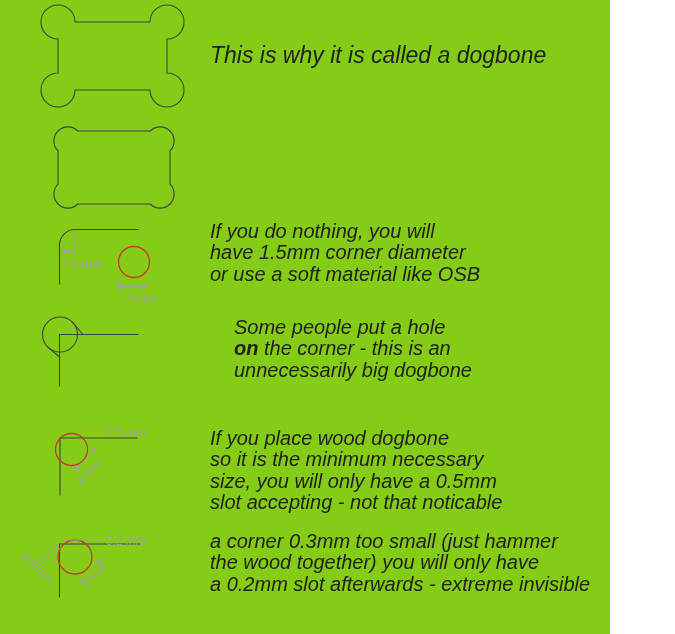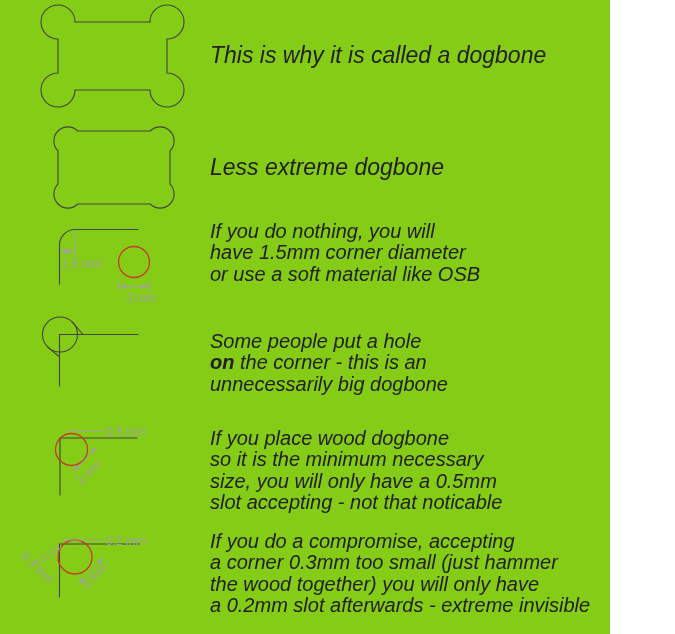--- a/index.html
+++ b/index.html
@@ -22,21 +22,20 @@
 <div class="canvas">
 
   <svg style="left:38px;top:0;" width="150" height="112" viewBox="38 0 150 112">
     <path class="edge" d="M 75 22 L 150 22 A 17 17 0 1 1 167 39 L 167 73 A 17 17 0 1 1 150 90 L 75 90 A 17 17 0 1 1 58 73 L 58 39 A 17 17 0 1 1 75 22 Z"></path>
   </svg>
   <div class="caption" style="top:43px;">This is why it is called a dogbone</div>
 
   <svg style="left:52px;top:122px;" width="126" height="92" viewBox="52 122 126 92">
     <path class="edge" d="M 77.8 131 L 150.2 131 A 14 14 0 1 1 170 150.8 L 170 184.2 A 14 14 0 1 1 150.2 204 L 77.8 204 A 14 14 0 1 1 58 184.2 L 58 150.8 A 14 14 0 1 1 77.8 131 Z"></path>
   </svg>
-  <div class="caption" style="top:155px;">Less extreme dogbone</div>
 
   <svg style="left:52px;top:222px;" width="112" height="84" viewBox="52 222 112 84">
     <defs>
       <marker id="arr3" markerUnits="userSpaceOnUse" markerWidth="8" markerHeight="6" refX="7" refY="2.5" orient="auto">
         <path d="M0.8,0 L7,2.5 L0.8,5 Z" fill="#a1a1a1"></path>
       </marker>
     </defs>
     <path class="edge" d="M 138 229.5 L 75 229.5 A 15.5 15.5 0 0 0 59.5 245 L 59.5 284"></path>
     <line class="dim" x1="75" y1="230.5" x2="75" y2="257"></line>
     <line class="dim" x1="67" y1="251.5" x2="60.5" y2="251.5" marker-end="url(#arr3)"></line>
@@ -54,21 +53,21 @@
     <span class="ln">have 1.5mm corner diameter</span>
     <span class="ln">or use a soft material like OSB</span>
   </div>
 
   <svg style="left:38px;top:314px;" width="106" height="76" viewBox="38 314 106 76">
     <circle class="edge" cx="60" cy="334.5" r="17.5"></circle>
     <path class="edge" d="M 138 334.5 L 59.5 334.5 L 59.5 386"></path>
     <line class="edge" x1="83" y1="334.5" x2="72.4" y2="322.1"></line>
     <line class="edge" x1="47.6" y1="346.9" x2="59.5" y2="357"></line>
   </svg>
-  <div class="para" style="top:331px;">
+  <div class="para" style="top:317px;margin-left:24px;">
     <span class="ln">Some people put a hole</span>
     <span class="ln"><b>on</b><span> the corner - this is an</span></span>
     <span class="ln">unnecessarily big dogbone</span>
   </div>
 
   <svg style="left:48px;top:422px;" width="104" height="82" viewBox="48 422 104 82">
     <defs>
       <marker id="arr5" markerUnits="userSpaceOnUse" markerWidth="8" markerHeight="6" refX="7" refY="2.5" orient="auto">
         <path d="M0.8,0 L7,2.5 L0.8,5 Z" fill="#a1a1a1"></path>
       </marker>
@@ -99,19 +98,18 @@
     <line class="dim" x1="62" y1="540" x2="104" y2="540"></line>
     <text class="dimtxt" x="106" y="544.5">0.2 mm</text>
     <line class="dim" x1="33" y1="564" x2="58.5" y2="544.5"></line>
     <line class="dim" x1="36.2" y1="567" x2="61.5" y2="547"></line>
     <text class="dimtxt" transform="translate(20.5,556.5) rotate(45)" x="0" y="0">0.3 mm</text>
     <line class="dim" x1="91" y1="571" x2="103" y2="558" marker-end="url(#arr6)"></line>
     <line class="dim" x1="91" y1="571" x2="79" y2="584" marker-end="url(#arr6)"></line>
     <text class="dimtxt" transform="translate(86.5,589.5) rotate(-45)" x="0" y="0">3 mm</text>
   </svg>
   <div class="para" style="top:531px;">
-    <span class="ln">If you do a compromise, accepting</span>
     <span class="ln">a corner 0.3mm too small (just hammer</span>
     <span class="ln">the wood together) you will only have</span>
     <span class="ln">a 0.2mm slot afterwards - extreme invisible</span>
   </div>
 
 </div>
 
 </body></html>

